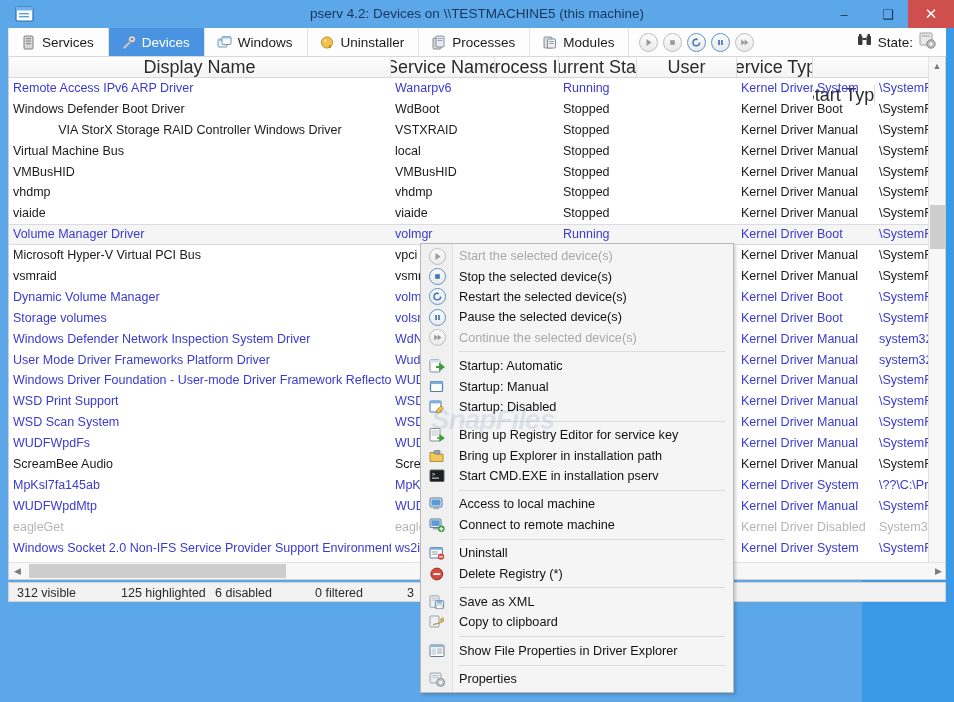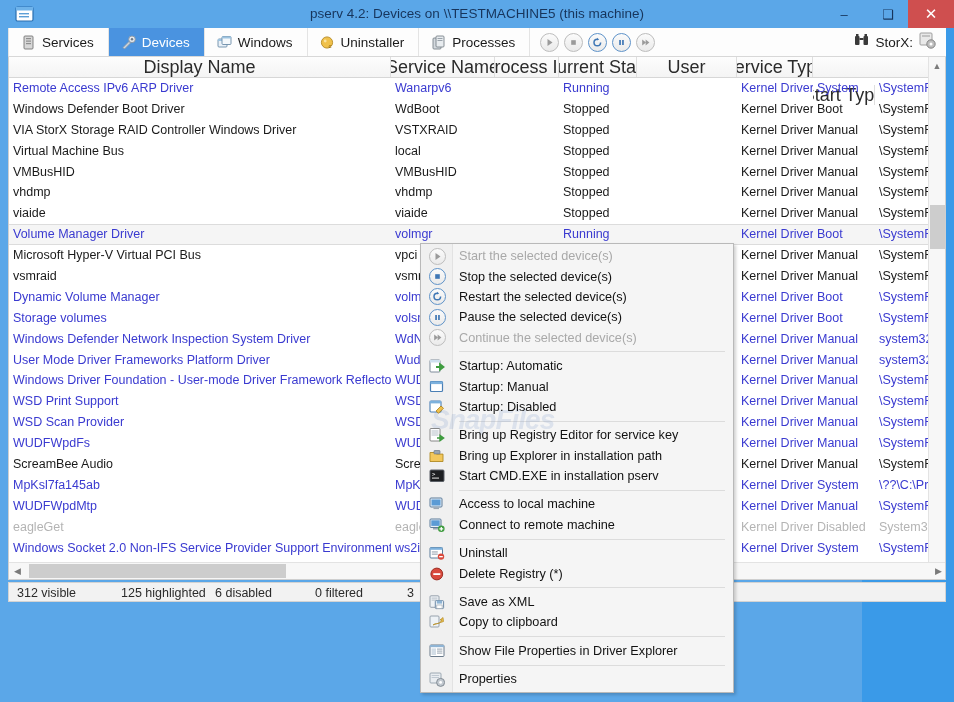--- a/index.html
+++ b/index.html
@@ -197,20 +197,29 @@
         </div>
         <div class="tab">
           <span class="tabicon"><svg width="15" height="15" viewBox="0 0 15 15">
               <rect x="2" y="3" width="8" height="11" rx="1" fill="#d4d9de" stroke="#7b838b" stroke-width="0.9"></rect>
               <rect x="5" y="1" width="8" height="11" rx="1" fill="#e8ecef" stroke="#7b838b" stroke-width="0.9"></rect>
               <rect x="6.5" y="3" width="5" height="1" fill="#9aa3ab"></rect>
               <rect x="6.5" y="5" width="5" height="1" fill="#9aa3ab"></rect>
             </svg></span>
           <span>Processes</span>
         </div>
+        <div class="tab">
+          <span class="tabicon"><svg width="15" height="15" viewBox="0 0 15 15">
+              <rect x="2" y="2" width="8" height="11" rx="1" fill="#dbe0e5" stroke="#7b838b" stroke-width="0.9"></rect>
+              <rect x="5.5" y="4" width="8" height="9" rx="1" fill="#eef1f3" stroke="#7b838b" stroke-width="0.9"></rect>
+              <rect x="7" y="6" width="5" height="1" fill="#9aa3ab"></rect>
+              <rect x="7" y="8" width="5" height="1" fill="#9aa3ab"></rect>
+            </svg></span>
+          <span>Modules</span>
+        </div>
       </div>
     <div id="toolbtns">
         <div class="circbtn">
           <span>
             <svg width="11" height="11" viewBox="0 0 11 11">
               <path d="M3.5 2 L8.5 5.5 L3.5 9 Z" fill="#9a9a9a"></path>
             </svg>
           </span>
         </div>
         <div class="circbtn">
@@ -249,21 +258,21 @@
     <div id="filterzone">
       <span>
         <svg width="15" height="14" viewBox="0 0 15 14">
           <rect x="1" y="3" width="4.5" height="9" rx="1" fill="#3a3a3a"></rect>
           <rect x="9.5" y="3" width="4.5" height="9" rx="1" fill="#3a3a3a"></rect>
           <rect x="5.5" y="5" width="4" height="2" fill="#3a3a3a"></rect>
           <rect x="2" y="1" width="2.5" height="2" fill="#3a3a3a"></rect>
           <rect x="10.5" y="1" width="2.5" height="2" fill="#3a3a3a"></rect>
         </svg>
       </span>
-      <span id="filter-label">StorX:</span>
+      <span id="filter-label">State:</span>
       <span>
         <svg width="17" height="17" viewBox="0 0 17 17">
           <rect x="1" y="1" width="12" height="12" rx="1" fill="#e9e9e9" stroke="#9f9f9f" stroke-width="1"></rect>
           <rect x="3" y="3" width="8" height="2" fill="#c2c2c2"></rect>
           <circle cx="12" cy="12" r="4.2" fill="#bdbdbd" stroke="#7c7c7c" stroke-width="0.9"></circle>
           <circle cx="12" cy="12" r="1.5" fill="#ffffff"></circle>
         </svg>
       </span>
     </div>
   </div>
@@ -295,21 +304,21 @@
           <div class="cell c-name nrm" style="width: 382px; flex: 0 0 382px;">Windows Defender Boot Driver</div>
           <div class="cell c-svc nrm" style="width: 104px; flex: 0 0 104px;">WdBoot</div>
           <div class="cell c-pid nrm" style="width: 64px; flex: 0 0 64px;"></div>
           <div class="cell c-state nrm" style="width: 78px; flex: 0 0 78px;">Stopped</div>
           <div class="cell c-user nrm" style="width: 100px; flex: 0 0 100px;"></div>
           <div class="cell c-type nrm" style="width: 76px; flex: 0 0 76px;">Kernel Driver</div>
           <div class="cell c-start nrm" style="width: 62px; flex: 0 0 62px;">Boot</div>
           <div class="cell c-path nrm" style="width: 72px; flex: 0 0 72px;">\SystemRo</div>
         </div>
         <div class="row">
-          <div class="cell c-name nrm" style="width: 382px; flex: 0 0 382px;">VIA StorX Storage RAID Controller Windows Driver</div>
+          <div class="cell c-name nrm" style="width: 382px; flex: 0 0 382px; text-align: center;">VIA StorX Storage RAID Controller Windows Driver</div>
           <div class="cell c-svc nrm" style="width: 104px; flex: 0 0 104px;">VSTXRAID</div>
           <div class="cell c-pid nrm" style="width: 64px; flex: 0 0 64px;"></div>
           <div class="cell c-state nrm" style="width: 78px; flex: 0 0 78px;">Stopped</div>
           <div class="cell c-user nrm" style="width: 100px; flex: 0 0 100px;"></div>
           <div class="cell c-type nrm" style="width: 76px; flex: 0 0 76px;">Kernel Driver</div>
           <div class="cell c-start nrm" style="width: 62px; flex: 0 0 62px;">Manual</div>
           <div class="cell c-path nrm" style="width: 72px; flex: 0 0 72px;">\SystemRo</div>
         </div>
         <div class="row">
           <div class="cell c-name nrm" style="width: 382px; flex: 0 0 382px;">Virtual Machine Bus</div>
@@ -435,21 +444,21 @@
           <div class="cell c-name hl" style="width: 382px; flex: 0 0 382px;">WSD Print Support</div>
           <div class="cell c-svc hl" style="width: 104px; flex: 0 0 104px;">WSDPrint</div>
           <div class="cell c-pid hl" style="width: 64px; flex: 0 0 64px;"></div>
           <div class="cell c-state hl" style="width: 78px; flex: 0 0 78px;"></div>
           <div class="cell c-user hl" style="width: 100px; flex: 0 0 100px;"></div>
           <div class="cell c-type hl" style="width: 76px; flex: 0 0 76px;">Kernel Driver</div>
           <div class="cell c-start hl" style="width: 62px; flex: 0 0 62px;">Manual</div>
           <div class="cell c-path hl" style="width: 72px; flex: 0 0 72px;">\SystemRo</div>
         </div>
         <div class="row">
-          <div class="cell c-name hl" style="width: 382px; flex: 0 0 382px;">WSD Scan Provider</div>
+          <div class="cell c-name hl" style="width: 382px; flex: 0 0 382px;">WSD Scan System</div>
           <div class="cell c-svc hl" style="width: 104px; flex: 0 0 104px;">WSDScan</div>
           <div class="cell c-pid hl" style="width: 64px; flex: 0 0 64px;"></div>
           <div class="cell c-state hl" style="width: 78px; flex: 0 0 78px;"></div>
           <div class="cell c-user hl" style="width: 100px; flex: 0 0 100px;"></div>
           <div class="cell c-type hl" style="width: 76px; flex: 0 0 76px;">Kernel Driver</div>
           <div class="cell c-start hl" style="width: 62px; flex: 0 0 62px;">Manual</div>
           <div class="cell c-path hl" style="width: 72px; flex: 0 0 72px;">\SystemRo</div>
         </div>
         <div class="row">
           <div class="cell c-name hl" style="width: 382px; flex: 0 0 382px;">WUDFWpdFs</div>

